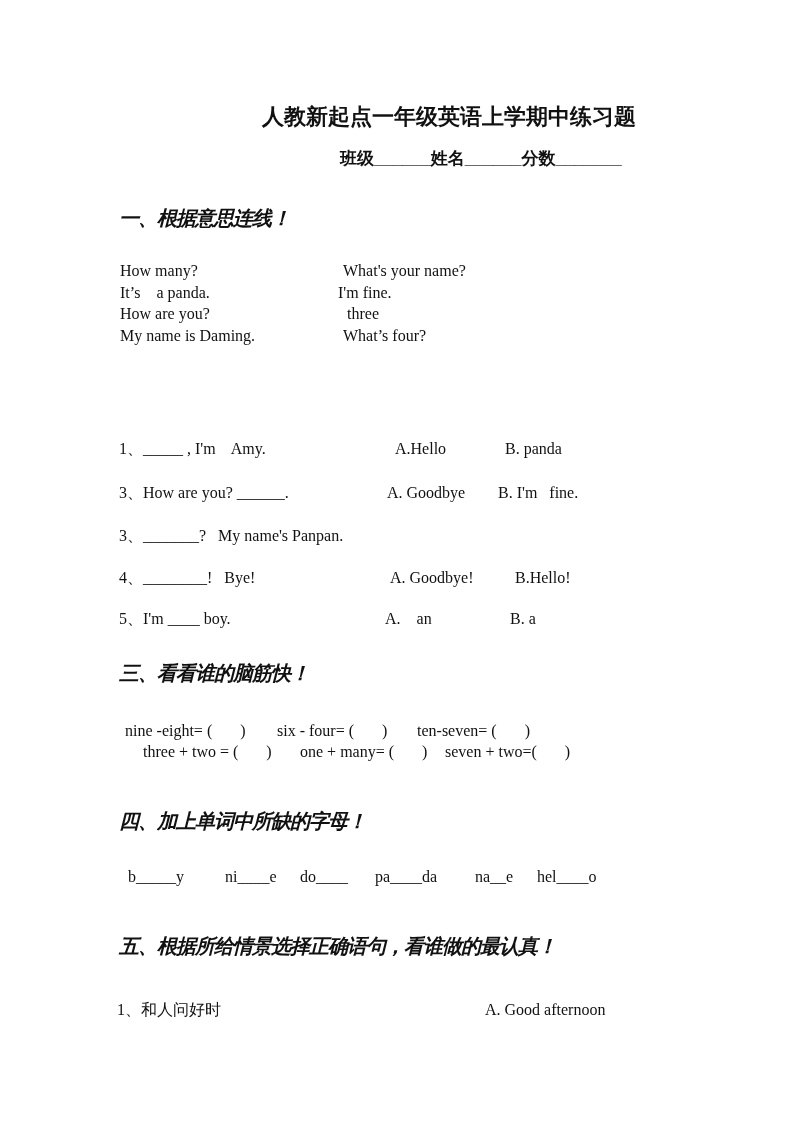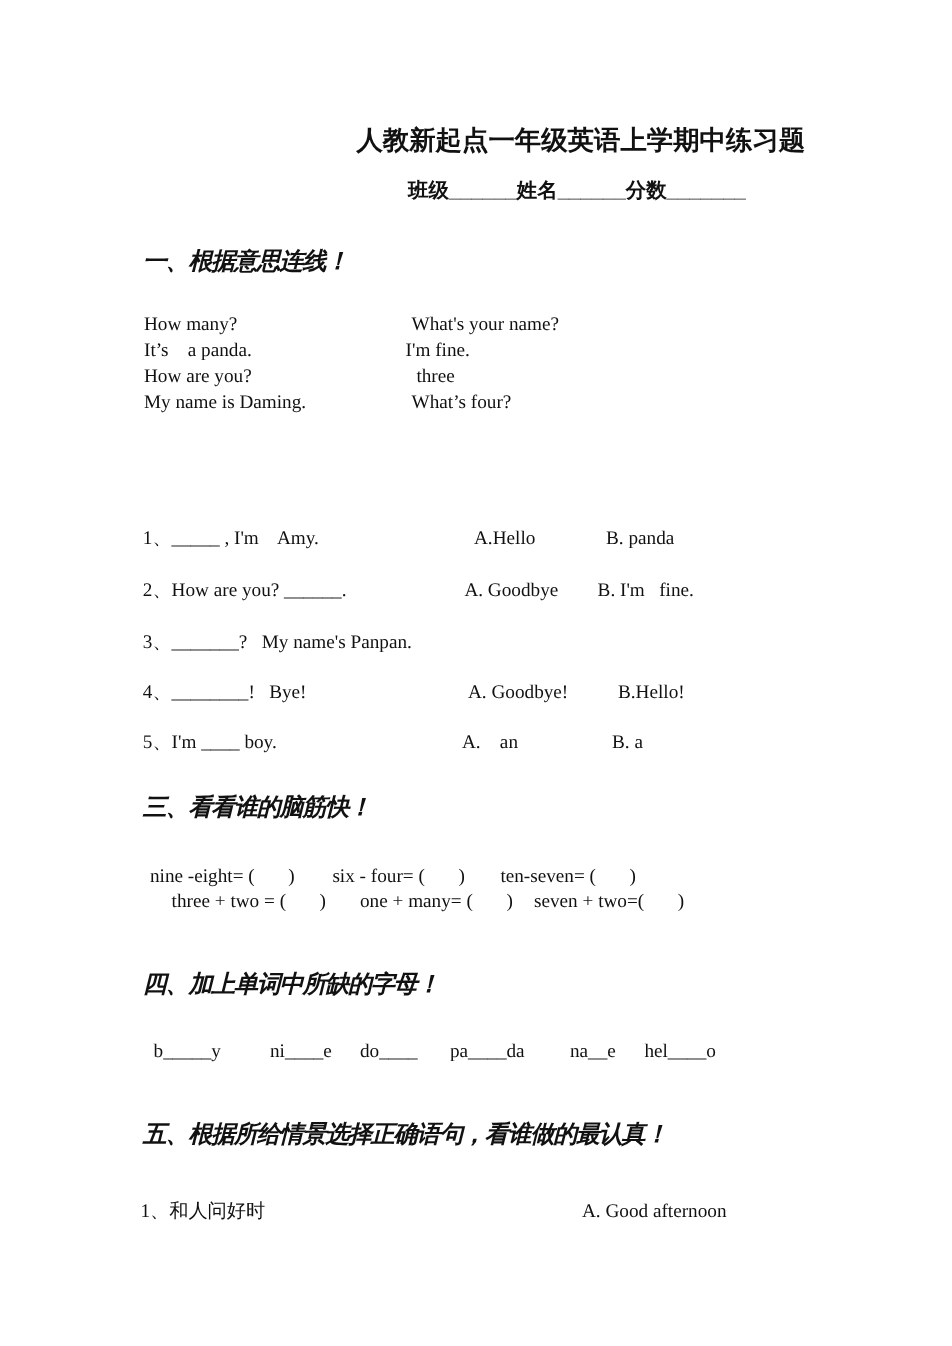--- a/index.html
+++ b/index.html
@@ -7,21 +7,21 @@
     position:relative;
     width:793px;
     height:1122px;
     background:#ffffff;
     color:#111111;
     overflow:hidden;
   }
   .abs{position:absolute;white-space:pre;line-height:1.2;}
   .en{font-family:"Liberation Serif","DejaVu Serif",serif;font-size:16px;}
   .cn-body{font-family:"Liberation Serif","DejaVu Serif",serif;font-size:16px;}
-  .title{font-family:"Liberation Sans","DejaVu Sans",sans-serif;font-weight:700;font-size:22px;letter-spacing:0px;margin-left:35px;}
+  .title{font-family:"Liberation Sans","DejaVu Sans",sans-serif;font-weight:700;font-size:22px;letter-spacing:0px;}
   .subtitle{font-family:"Liberation Sans","DejaVu Sans",sans-serif;font-weight:700;font-size:17px;}
   .heading{font-family:"Liberation Sans","DejaVu Sans",sans-serif;font-weight:700;font-size:20px;letter-spacing:-1px;font-style:italic;}
 </style>
 </head>
 <body>
 
 <div class="page">
 
   <div class="abs title" style="left:262px;top:104px">人教新起点一年级英语上学期中练习题</div>
   <div class="abs subtitle" style="left:340px;top:149px">班级______姓名______分数_______</div>
@@ -35,21 +35,21 @@
   <div class="abs en" style="left:120px;top:304px">How are you?</div>
   <div class="abs en" style="left:347px;top:304px">three</div>
   <div class="abs en" style="left:120px;top:326px">My name is Daming.</div>
   <div class="abs en" style="left:343px;top:326px">What’s four?</div>
 
 
   <div class="abs en" style="left:119px;top:439px">1、_____ , I'm    Amy.</div>
   <div class="abs en" style="left:395px;top:439px">A.Hello</div>
   <div class="abs en" style="left:505px;top:439px">B. panda</div>
 
-  <div class="abs en" style="left:119px;top:483px">2、How are you? ______.</div>
+  <div class="abs en" style="left:119px;top:483px">3、How are you? ______.</div>
   <div class="abs en" style="left:387px;top:483px">A. Goodbye</div>
   <div class="abs en" style="left:498px;top:483px">B. I'm   fine.</div>
 
   <div class="abs en" style="left:119px;top:526px">3、_______?   My name's Panpan.</div>
 
   <div class="abs en" style="left:119px;top:568px">4、________!   Bye!</div>
   <div class="abs en" style="left:390px;top:568px">A. Goodbye!</div>
   <div class="abs en" style="left:515px;top:568px">B.Hello!</div>
 
   <div class="abs en" style="left:119px;top:609px">5、I'm ____ boy.</div>

